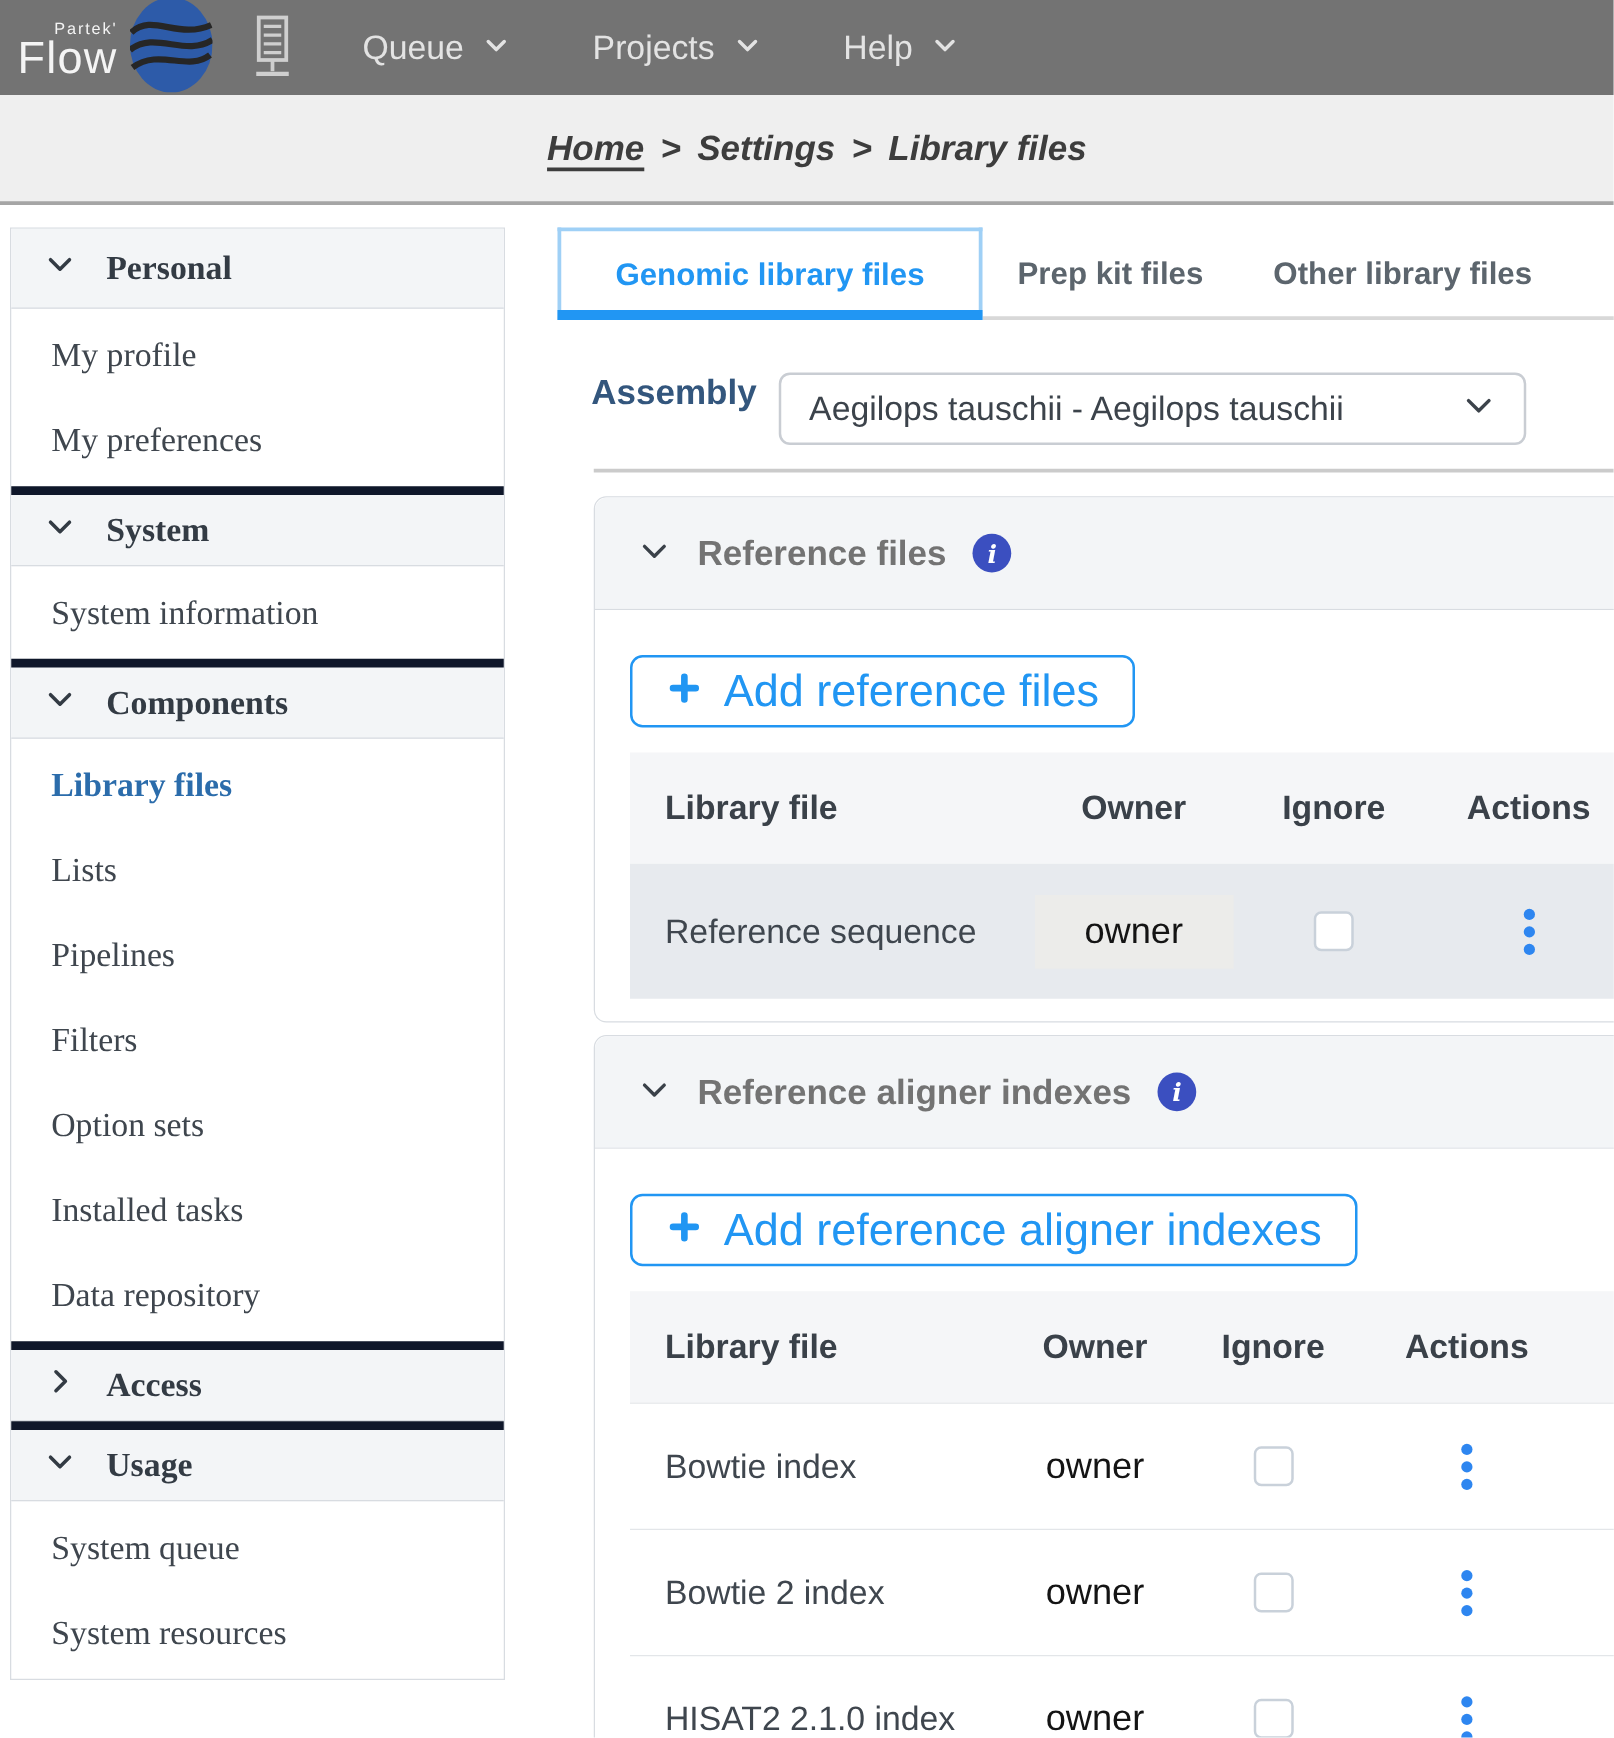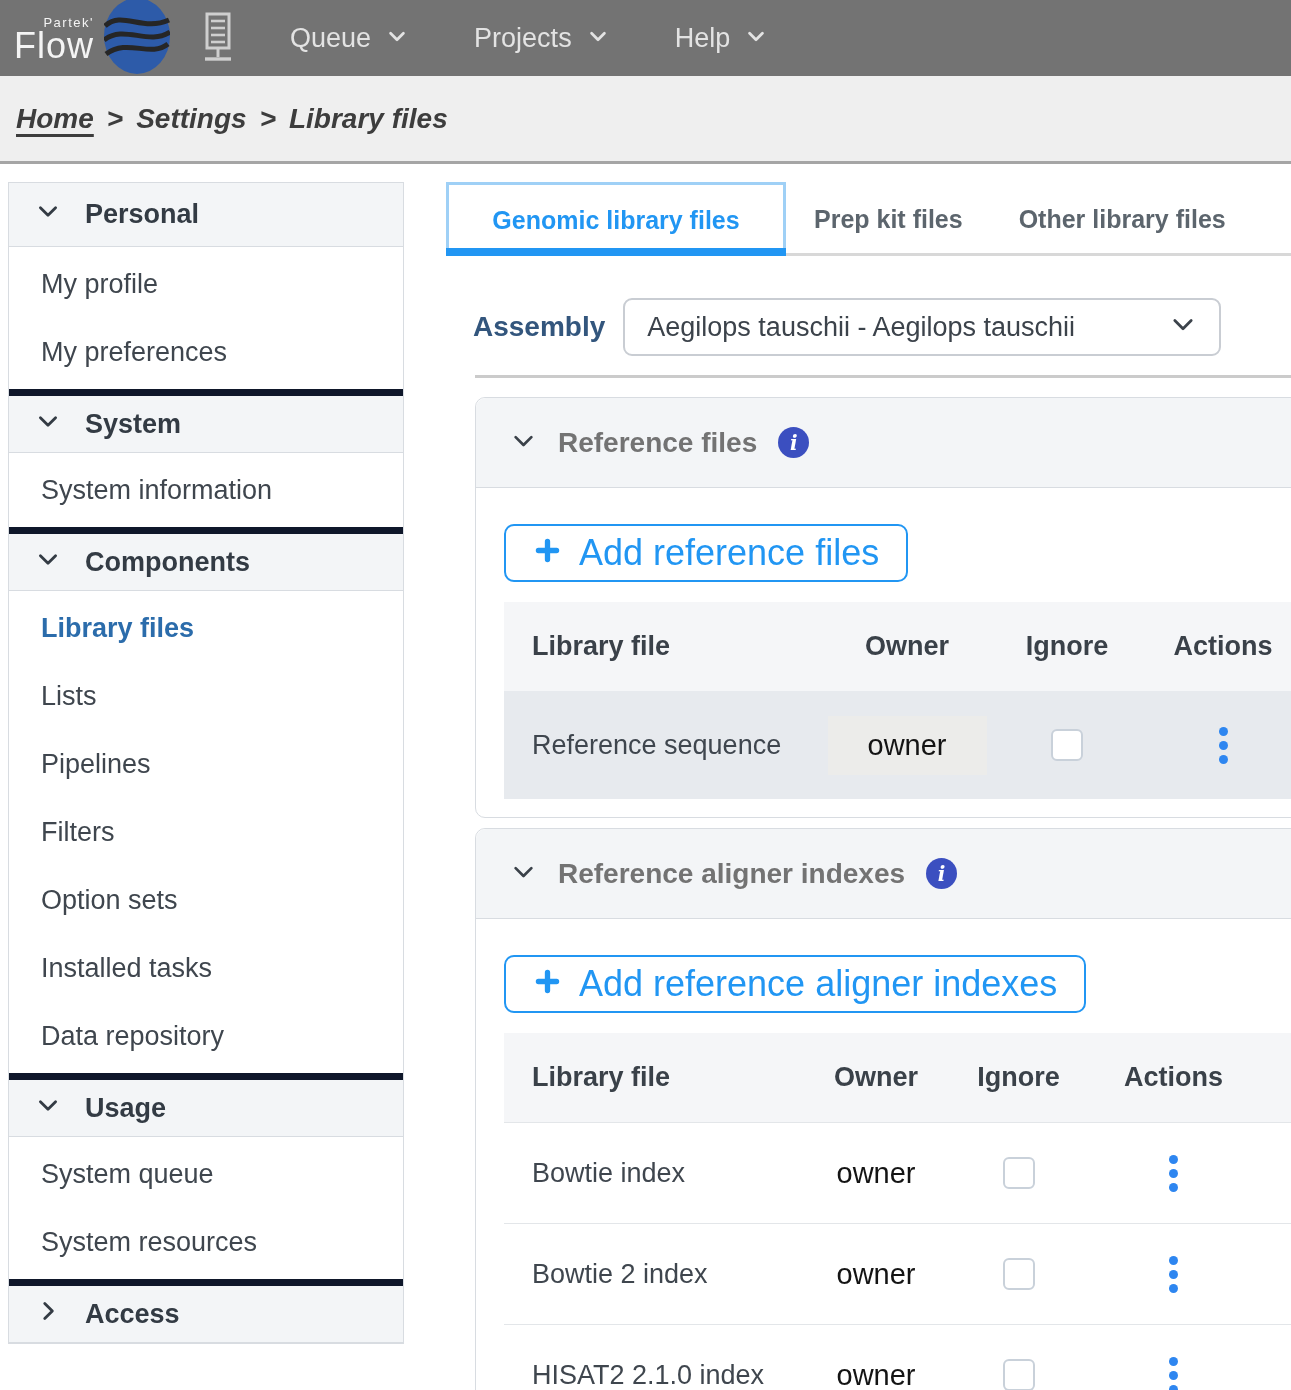--- a/index.html
+++ b/index.html
@@ -17,28 +17,28 @@
   .logo-brand { font-size:13px; letter-spacing:1.5px; margin-bottom:1px; }
   .logo-flow { font-size:36px; line-height:0.85; letter-spacing:1px; }
   .queue-status { margin-left:28px; display:flex; align-items:center; cursor:pointer; }
   .nav-items { display:flex; margin-left:52px; gap:66px; }
   .nav-item { color:#e3e3e3; font-size:27px; display:flex; align-items:center; gap:15px; cursor:pointer; }
   .nav-item svg { margin-top:3px; }
 
   
   .breadcrumb-bar { height:88px; background:#efefef; border-bottom:3px solid #a5a5a5;
     display:flex; align-items:center; padding-left:16px; gap:13px;
-    font-size:28px; font-weight:bold; font-style:italic; color:#3d3d3d; }
+    font-size:28px; font-weight:bold; font-style:italic; color:#3d3d3d;justify-content:center; }
   .breadcrumb-bar a { color:#3d3d3d; text-decoration:underline; text-decoration-thickness:3px; text-underline-offset:6px; cursor:pointer; }
 
   
   .content { display:flex; align-items:flex-start; padding-top:18px; }
 
   
-  .sidebar { width:396px; margin-left:8px; border:1px solid #d8dce1; background:#fff; flex-shrink:0; }
+  .sidebar { width:396px; margin-left:8px; border:1px solid #d8dce1; background:#fff; flex-shrink:0;font-family:Liberation Serif, serif; }
   .side-header { height:64px; background:#f3f5f7; display:flex; align-items:center; gap:24px;
     padding-left:26px; font-size:27px; font-weight:bold; color:#333b44;
     border-top:7px solid #0f172a; border-bottom:1px solid #d8dce1; cursor:pointer; }
   .side-section:first-child .side-header { border-top:none; }
   .side-header svg { color:#333b44; }
   .side-items { padding:3px 0; }
   .side-item { height:68px; display:flex; align-items:center; padding-left:32px;
     font-size:27px; color:#3f464e; cursor:pointer; }
   .side-item.active { color:#2b6cab; font-weight:bold; }
 
@@ -46,21 +46,21 @@
   main { flex:1; margin-left:42px; min-width:0; }
 
   .tabs { display:flex; align-items:stretch; height:74px; position:relative; }
   .tabs::after { content:""; position:absolute; left:0; right:-20px; bottom:0; height:3px; background:#d8d8d8; }
   .tab { display:flex; align-items:center; justify-content:center; font-size:25px; font-weight:bold;
     color:#5c656d; padding:0 28px; cursor:pointer; position:relative; z-index:0; }
   .tab.active { width:340px; padding:0; border:3px solid #9fd0f6; border-bottom:none;
     background:#fff; color:#2196f3; z-index:1; }
   .tab.active .bar { position:absolute; left:-3px; right:-3px; bottom:0; height:8px; background:#2196f3; }
 
-  .assembly-row { display:flex; align-items:center; margin-top:42px; margin-left:27px; }
+  .assembly-row { display:flex; align-items:flex-start; margin-top:42px; margin-left:27px; }
   .assembly-label { font-size:28px; font-weight:bold; color:#33567d; margin-right:18px; }
   .select { width:598px; height:58px; border:2px solid #c9cdd3; border-radius:9px; background:#fff;
     display:flex; align-items:center; justify-content:space-between; padding:12px 22px;
     font-size:27px; color:#3c434b; cursor:pointer; }
   .select svg { color:#3c434b; }
 
   .hdivider { height:3px; background:#cbcbcb; margin-top:19px; margin-left:29px; }
 
   .panel { margin-left:29px; margin-top:19px; width:830px; border:1px solid #d8dce1; border-radius:10px; background:#fff; }
   .panel + .panel { margin-top:10px; }
@@ -200,36 +200,36 @@
         <div class="side-item">Filters</div>
         <div class="side-item">Option sets</div>
         <div class="side-item">Installed tasks</div>
         <div class="side-item">Data repository</div>
       </div>
     </div>
 
     <div class="side-section">
       <div class="side-header">
         <span><svg width="26" height="26" viewBox="0 0 24 24">
+              <path d="M9 5l7 7-7 7" fill="none" stroke="currentColor" stroke-width="2.6" stroke-linecap="round" stroke-linejoin="round"></path>
+            </svg></span>
+        <span>Access</span>
+      </div>
+    </div>
+
+    <div class="side-section">
+      <div class="side-header">
+        <span><svg width="26" height="26" viewBox="0 0 24 24">
               <path d="M5 9l7 7 7-7" fill="none" stroke="currentColor" stroke-width="2.6" stroke-linecap="round" stroke-linejoin="round"></path>
             </svg></span>
         <span>Usage</span>
       </div>
       <div class="side-items">
         <div class="side-item">System queue</div>
         <div class="side-item">System resources</div>
-      </div>
-    </div>
-
-    <div class="side-section">
-      <div class="side-header">
-        <span><svg width="26" height="26" viewBox="0 0 24 24">
-              <path d="M9 5l7 7-7 7" fill="none" stroke="currentColor" stroke-width="2.6" stroke-linecap="round" stroke-linejoin="round"></path>
-            </svg></span>
-        <span>Access</span>
       </div>
     </div>
   </aside>
 
   <main>
 
     <div class="tabs">
       <div class="tab active">
         <span>Genomic library files</span>
         <span class="bar"></span>

